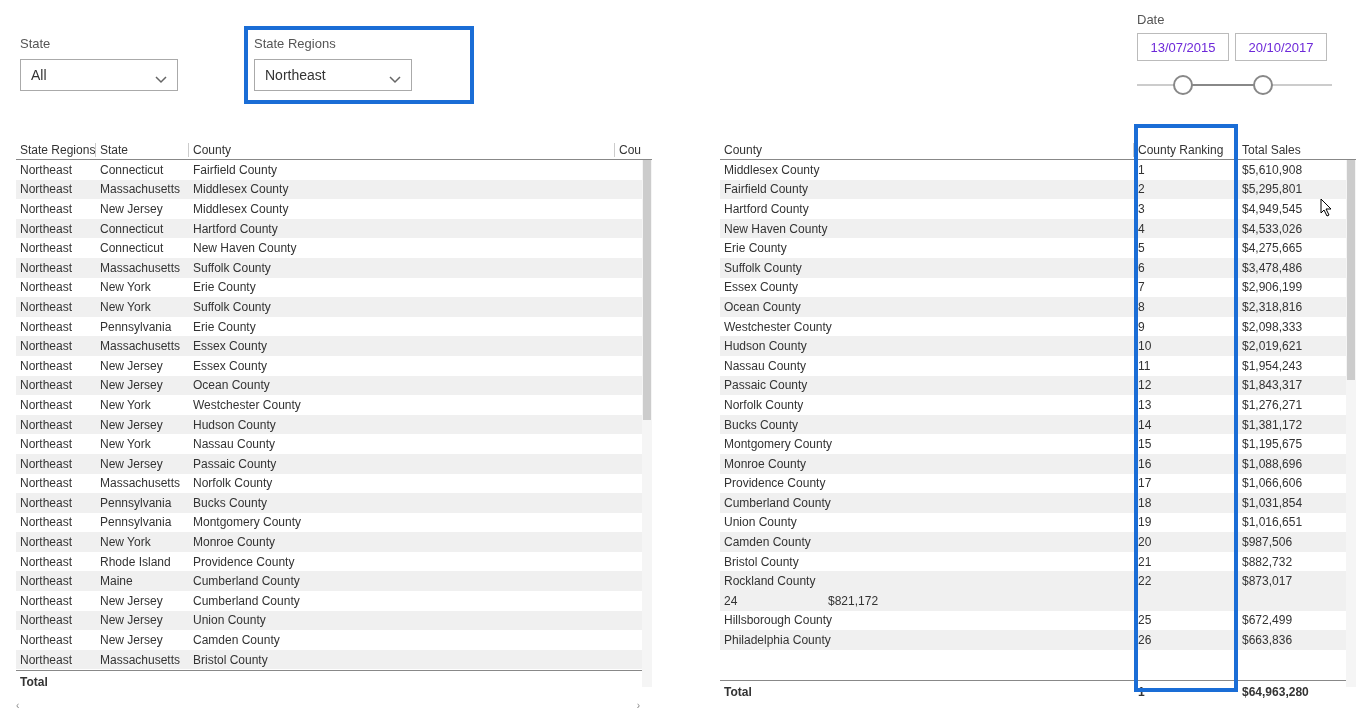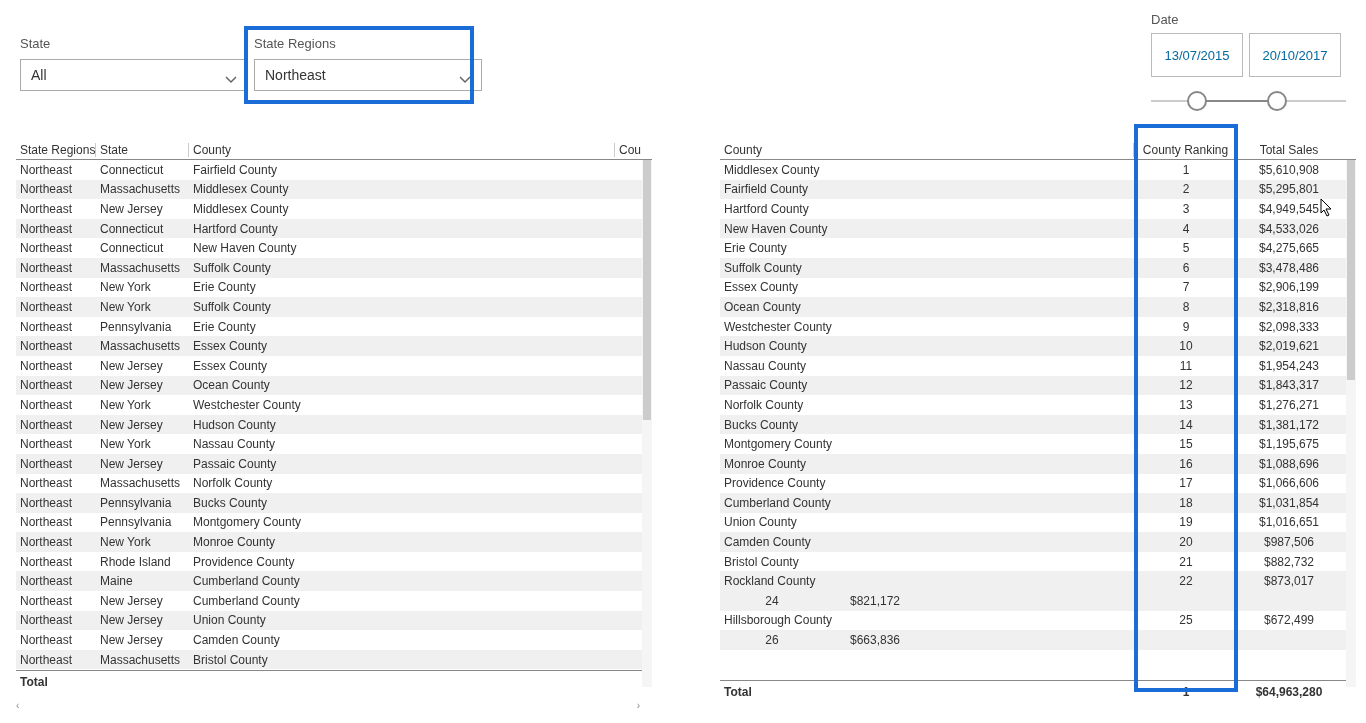--- a/index.html
+++ b/index.html
@@ -25,55 +25,55 @@
     top: 30px;
   }
   .filter-label {
     font-size: 13px;
     color: #555;
     margin-bottom: 8px;
   }
   .dropdown {
     border: 1px solid #aaa;
     height: 32px;
-    width: 228px;
+    width: 158px;
     display: flex;
     align-items: center;
     justify-content: space-between;
     padding: 0 10px;
     font-size: 14px;
     color: #333;
     background: #fff;
   }
   .chevron-down {
     width: 12px; height: 8px;
     display: inline-block;
   }
   .chevron-down svg { width: 12px; height: 8px; }
   .highlight-box {
     position: absolute;
     border: 4px solid #1a6dd6;
     pointer-events: none;
   }
   .date-block {
     position: absolute;
-    right: 10px;
+    right: 24px;
     top: 6px;
   }
   .date-label { font-size: 13px; color: #555; margin-bottom: 6px; }
   .date-inputs { display: flex; gap: 6px; }
   .date-input {
     border: 1px solid #bbb;
-    height: 44px;
+    height: 28px;
     width: 92px;
     display: flex;
     align-items: center;
     justify-content: center;
     font-size: 13px;
-    color: #0369a1;
+    color: #6d28d9;
   }
   .slider-track {
     margin-top: 14px;
     position: relative;
     height: 20px;
     width: 195px;
   }
   .slider-line {
     position: absolute;
     top: 9px;
@@ -131,21 +131,21 @@
     height: 19.6px;
     align-items: center;
     font-size: 12px;
   }
   .tr.alt { background: #f0f0f0; }
   .td {
     padding: 0 4px;
     white-space: nowrap;
     overflow: hidden;
   }
-  .num { text-align: center; }
+  .num { text-align: left; }
   .tfoot {
     border-top: 1px solid #888;
     display: flex;
     font-weight: 600;
     height: 22px;
     align-items: center;
     font-size: 12px;
   }
   .left-table .col0 { width: 80px; }
   .left-table .col1 { width: 93px; }
@@ -525,20 +525,21 @@
       <div class="tr alt">
         <div class="td col1 num">24</div>
         <div class="td col2 num">$821,172</div>
       </div>
       <div class="tr">
         <div class="td col0">Hillsborough County</div>
         <div class="td col1 num">25</div>
         <div class="td col2 num">$672,499</div>
       </div>
       <div class="tr alt">
+        <div class="td col0">Philadelphia County</div>
         <div class="td col1 num">26</div>
         <div class="td col2 num">$663,836</div>
       </div>
     </div>
   <div class="tfoot">
     <div class="td col0">Total</div>
     <div class="td col1 num">1</div>
     <div class="td col2 num">$64,963,280</div>
   </div>
   <div class="vscroll">

